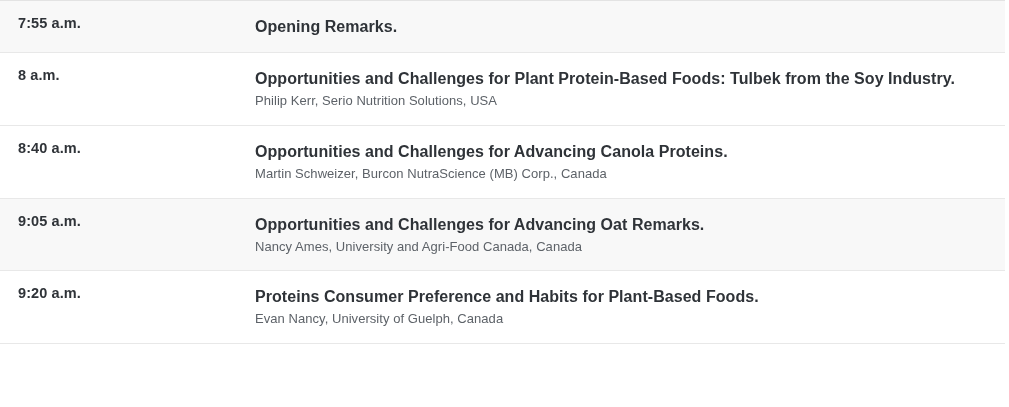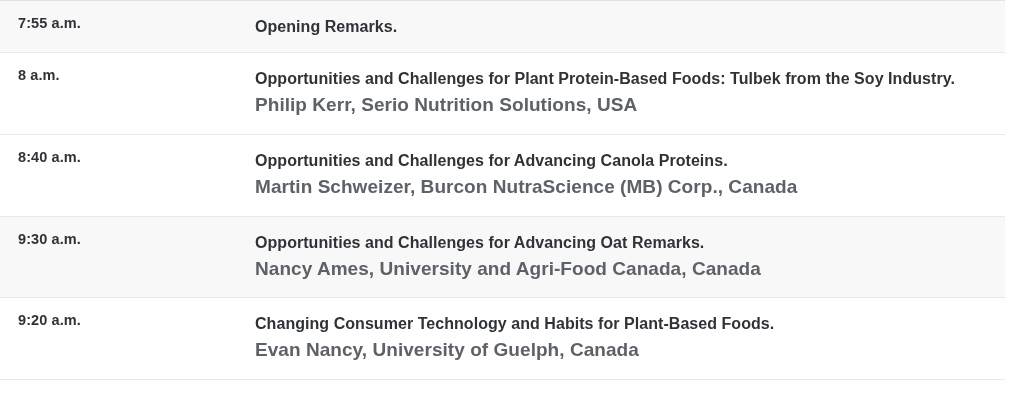--- a/index.html
+++ b/index.html
@@ -51,22 +51,22 @@
 
   .session-title {
     font-size: 16px;
     font-weight: bold;
     color: #2f3338;
     line-height: 1.45;
     letter-spacing: 0.05px;
   }
 
   .session-speaker {
-    font-size: 19px;
-    font-weight: bold;
+    font-size: 13px;
+    font-weight: normal;
     color: #5d6268;
     line-height: 1.5;
     margin-top: 1px;
     letter-spacing: 0.05px;
   }
 
   .session-speaker:empty {
     display: none;
   }
 </style>
@@ -95,29 +95,29 @@
 
     <tr class="schedule-row stripe-plain">
       <td class="cell-time">8:40 a.m.</td>
       <td class="cell-content">
         <div class="session-title">Opportunities and Challenges for Advancing Canola Proteins.</div>
         <div class="session-speaker">Martin Schweizer, Burcon NutraScience (MB) Corp., Canada</div>
       </td>
     </tr>
 
     <tr class="schedule-row stripe-alt">
-      <td class="cell-time">9:30 a.m.</td>
+      <td class="cell-time">9:05 a.m.</td>
       <td class="cell-content">
         <div class="session-title">Opportunities and Challenges for Advancing Oat Remarks.</div>
         <div class="session-speaker">Nancy Ames, University and Agri-Food Canada, Canada</div>
       </td>
     </tr>
 
     <tr class="schedule-row stripe-plain">
       <td class="cell-time">9:20 a.m.</td>
       <td class="cell-content">
-        <div class="session-title">Changing Consumer Technology and Habits for Plant-Based Foods.</div>
+        <div class="session-title">Proteins Consumer Preference and Habits for Plant-Based Foods.</div>
         <div class="session-speaker">Evan Nancy, University of Guelph, Canada</div>
       </td>
     </tr>
 
   </tbody>
 </table>
 
 </body></html>

